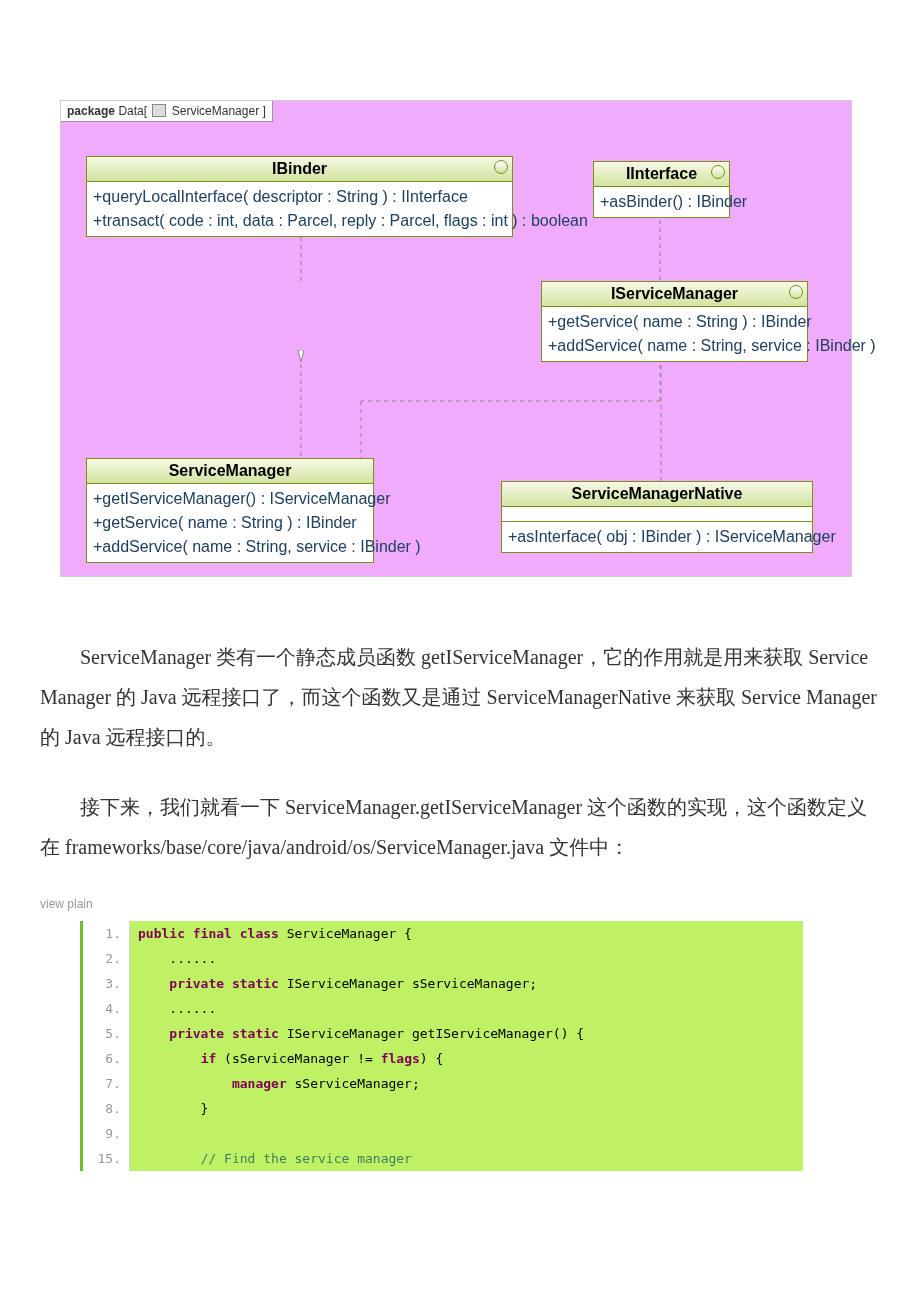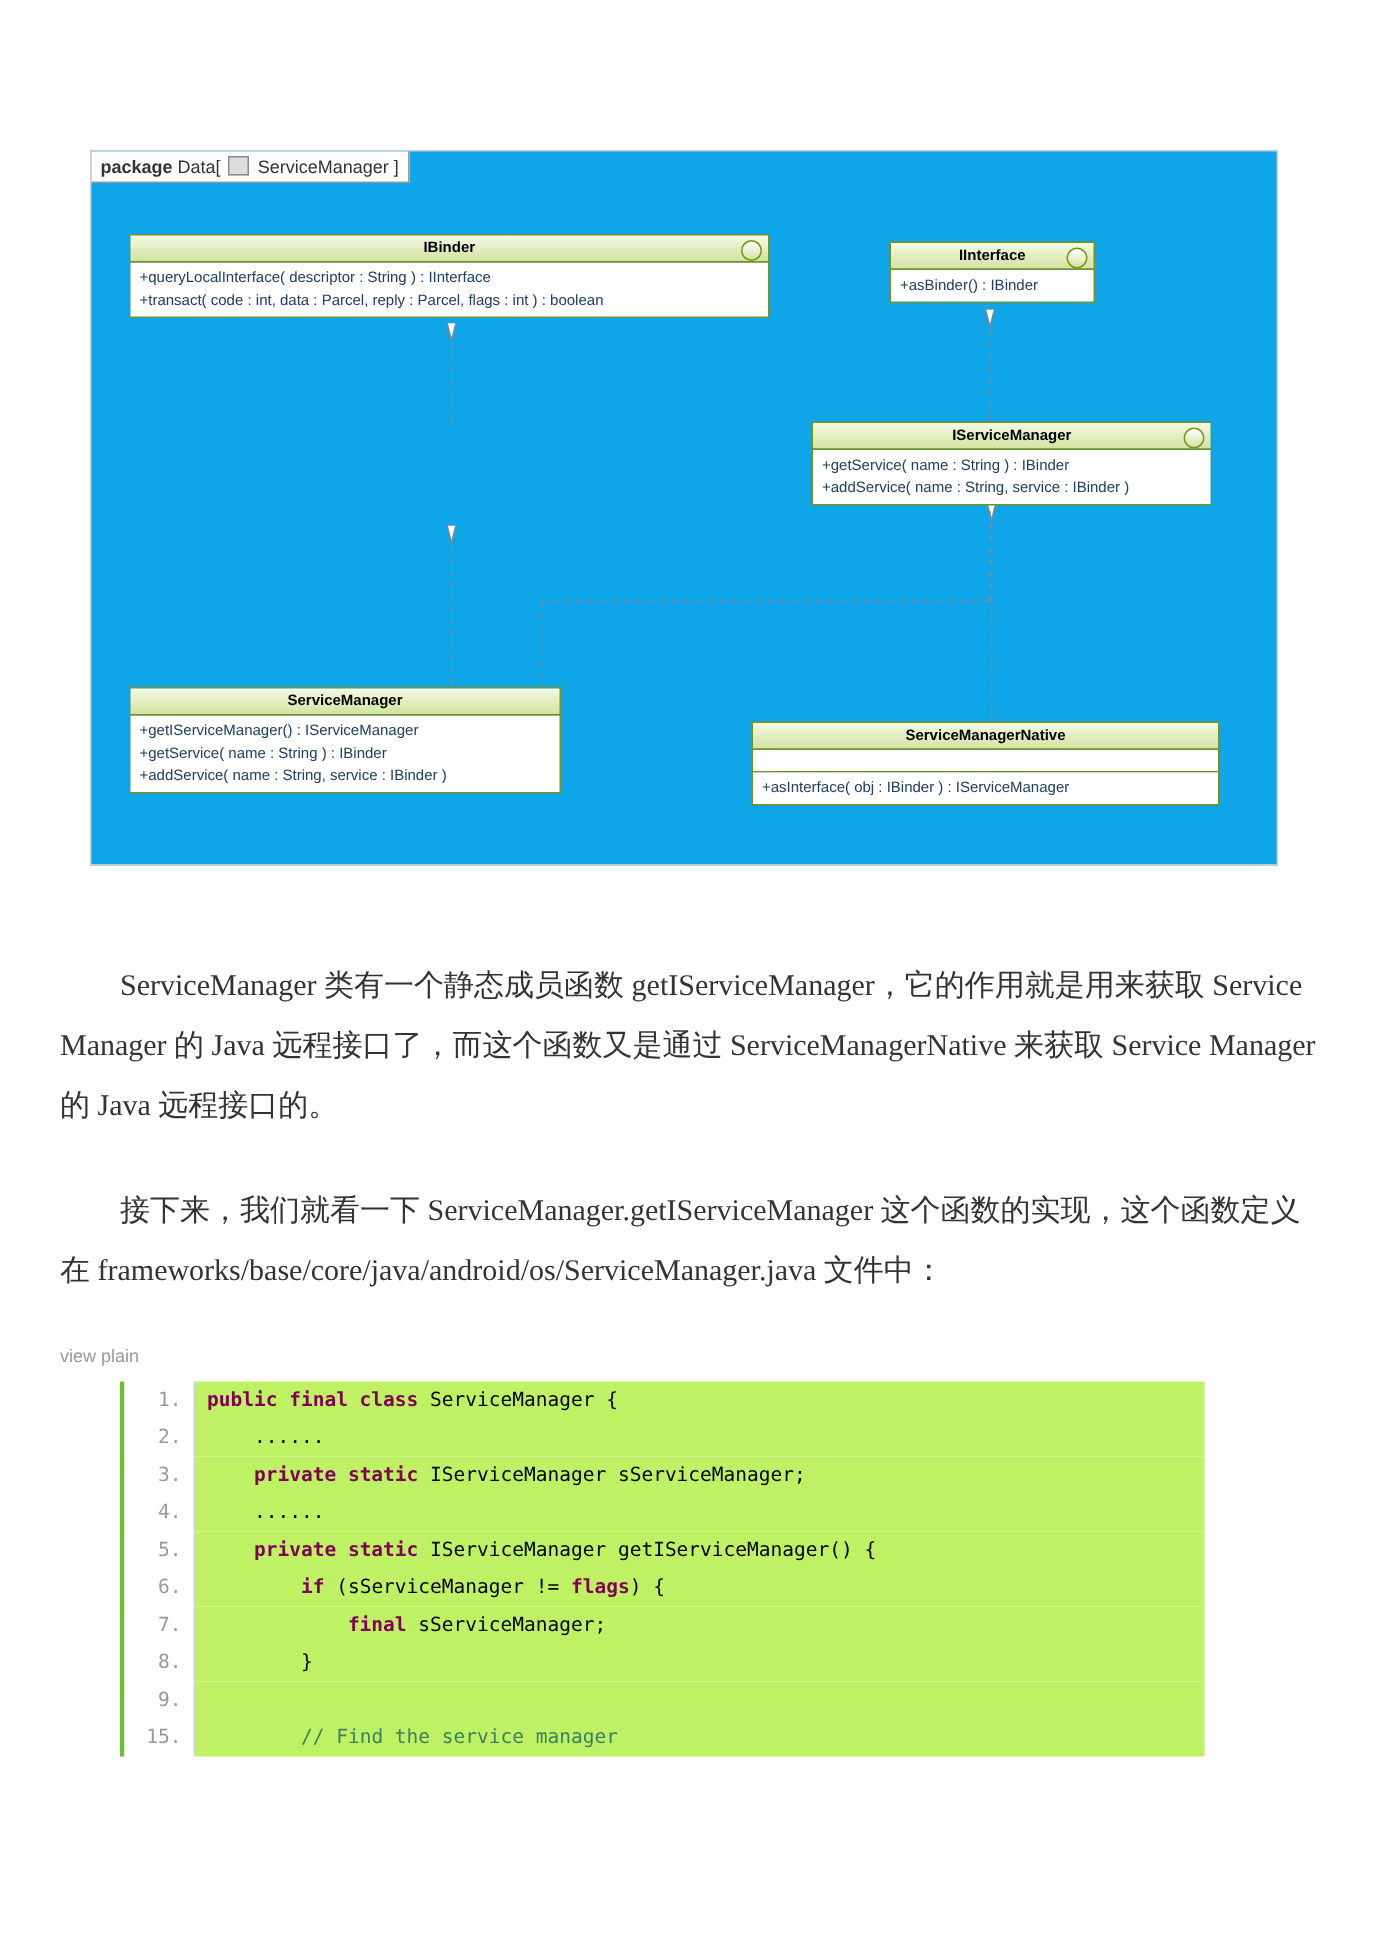--- a/index.html
+++ b/index.html
@@ -1,21 +1,21 @@
 <!DOCTYPE html>
 <html><head>
 <meta charset="utf-8">
 <style>
   body{margin:0;background:#fff;font-family:Arial,"Microsoft YaHei",SimSun,sans-serif;color:#333}
   .page{width:920px;margin:0 auto;padding:100px 40px 80px 40px;box-sizing:border-box}
-  .uml-wrap{border:1px solid #ccc;width:790px;margin:0 0 60px 20px;background:#0ea5e9;position:relative;height:475px}
+  .uml-wrap{border:1px solid #ccc;width:790px;margin:0 0 60px 20px;background:#f0abfc;position:relative;height:475px}
   .pkg-tab{position:absolute;top:0;left:0;border:1px solid #999;border-left:none;border-top:none;padding:3px 6px;font-size:12px;background:#fff}
   .pkg-tab .b{font-weight:bold}
   .pkg-icon{display:inline-block;width:12px;height:11px;border:1px solid #888;background:#ddd;position:relative;vertical-align:-2px;margin:0 2px}
-  .uml-box{position:absolute;border:1px solid #7a9019;font-size:10px;color:#204060}
+  .uml-box{position:absolute;border:1px solid #7a9019;font-size:16px;color:#204060}
   .uml-title{background:linear-gradient(#f6f9e5,#d2e3a0);text-align:center;font-weight:bold;color:#000;padding:3px 4px;border-bottom:1px solid #7a9019;position:relative}
   .uml-sec{background:#fff;padding:3px 6px;border-bottom:1px solid #7a9019;line-height:1.5;white-space:pre}
   .uml-sec:last-child{border-bottom:none}
   .iface-circ{position:absolute;right:4px;top:3px;width:12px;height:12px;border:1px solid #7a9019;border-radius:50%;background:linear-gradient(#fff,#d2e3a0)}
   svg.conn{position:absolute;top:0;left:0;width:100%;height:100%;pointer-events:none}
   .para{font-size:20px;line-height:2;margin:0 0 30px 0;text-indent:2em;font-family:SimSun,"Microsoft YaHei",serif}
   .view-plain{font-size:12px;color:#999;margin:0 0 10px 0;font-family:Liberation Sans, sans-serif}
   .code-block{margin-left:40px;width:720px;font-family:Consolas,Monaco,monospace;font-size:13px;border-left:3px solid #6ec02f}
   .cl{display:flex;align-items:stretch}
   .ln{width:38px;text-align:right;padding:5px 8px 5px 0;background:#fff;color:#999;font-size:13px;border-right:1px solid #d4d4d4}
@@ -107,21 +107,21 @@
       <div class="cl">
         <div class="ln">5.</div>
         <div class="cc">    <span class="kw">private static </span>IServiceManager getIServiceManager() {  </div>
       </div>
       <div class="cl">
         <div class="ln">6.</div>
         <div class="cc">        <span class="kw">if </span>(sServiceManager != <span class="kw">flags</span>) {  </div>
       </div>
       <div class="cl">
         <div class="ln">7.</div>
-        <div class="cc">            <span class="kw">final </span>sServiceManager;  </div>
+        <div class="cc">            <span class="kw">manager </span>sServiceManager;  </div>
       </div>
       <div class="cl">
         <div class="ln">8.</div>
         <div class="cc">        }  </div>
       </div>
       <div class="cl">
         <div class="ln">9.</div>
         <div class="cc">  </div>
       </div>
       <div class="cl">

